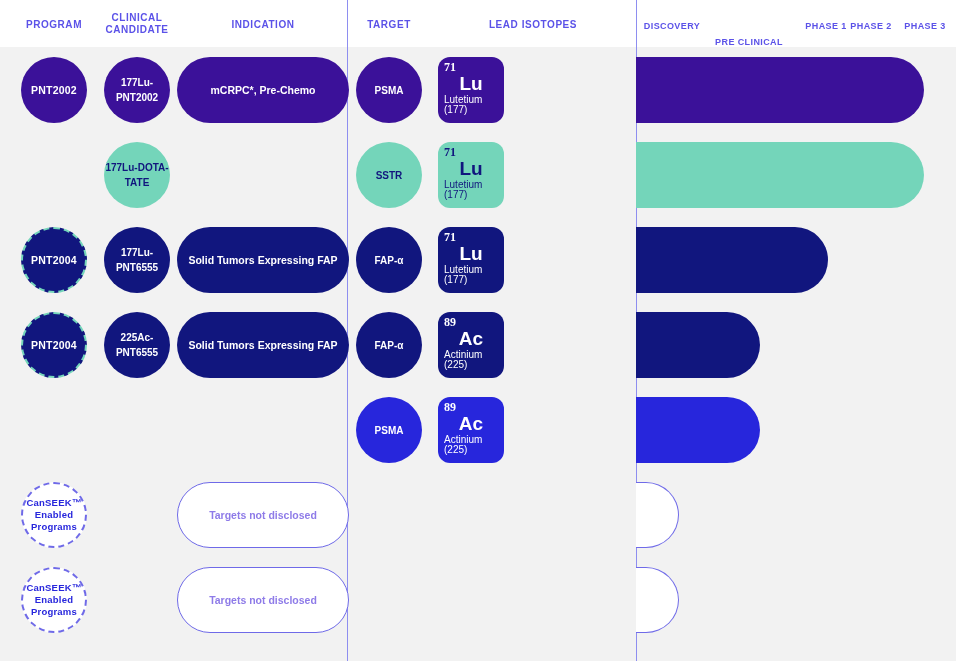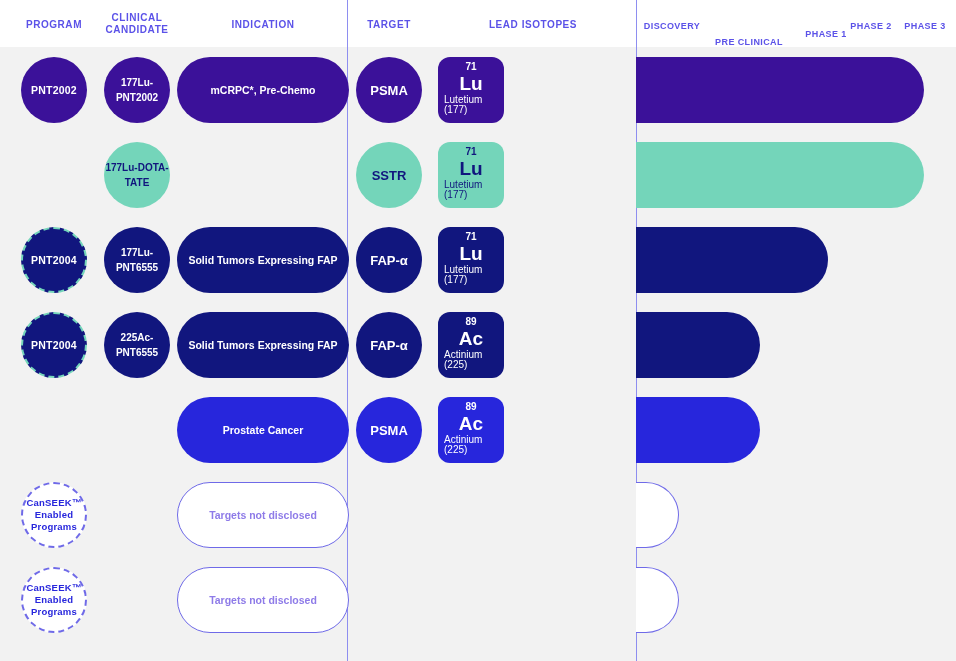--- a/index.html
+++ b/index.html
@@ -93,36 +93,37 @@
     line-height: 13px;
     padding: 0 10px;
   }
 
   .tgt-circle {
     position: absolute;
     width: 66px; height: 66px;
     border-radius: 50%;
     display: flex; align-items: center; justify-content: center;
     text-align: center;
-    font-size: 13px;
+    font-size: 10px;
     font-weight: 600;
   }
 
   .iso-box {
     position: absolute;
     width: 66px; height: 66px;
     border-radius: 12px;
     padding: 5px 6px;
     position: absolute;
   }
   .iso-num {
-    font-size: 10px;
+    font-size: 12px;
     font-weight: 600;
     line-height: 10px;
-    text-align: center;
+    text-align: left;
+    font-family: Liberation Serif, serif;
   }
   .iso-sym {
     font-size: 19px;
     font-weight: 700;
     text-align: center;
     line-height: 22px;
     margin-top: 1px;
   }
   .iso-name {
     font-size: 10px;
@@ -159,21 +160,21 @@
       <div class="hdr" style="left: 9px; width: 90px; top: 19px;">PROGRAM</div>
       <div class="hdr" style="left: 92px; width: 90px; top: 12px;">CLINICAL
 CANDIDATE</div>
       <div class="hdr" style="left: 163px; width: 200px; top: 19px;">INDICATION</div>
       <div class="hdr" style="left: 344px; width: 90px; top: 19px;">TARGET</div>
       <div class="hdr" style="left: 433px; width: 200px; top: 19px;">LEAD ISOTOPES</div>
     </div>
   <div id="phases">
       <div class="hdr" style="left: 627px; width: 90px; top: 20px; font-size: 9px; letter-spacing: 0.4px;">DISCOVERY</div>
       <div class="hdr" style="left: 704px; width: 90px; top: 36px; font-size: 9px; letter-spacing: 0.4px;">PRE CLINICAL</div>
-      <div class="hdr" style="left: 781px; width: 90px; top: 20px; font-size: 9px; letter-spacing: 0.4px; margin-top: 8px;">PHASE 1</div>
+      <div class="hdr" style="left: 781px; width: 90px; top: 20px; font-size: 9px; letter-spacing: 0.4px;">PHASE 1</div>
       <div class="hdr" style="left: 826px; width: 90px; top: 20px; font-size: 9px; letter-spacing: 0.4px;">PHASE 2</div>
       <div class="hdr" style="left: 880px; width: 90px; top: 20px; font-size: 9px; letter-spacing: 0.4px;">PHASE 3</div>
     </div>
 
   <div id="rows">
       <div class="row" style="top: 57px;">
         <div class="prog-circle dashed" style="left: 21px; top: 0px; background: rgb(59, 17, 153); color: rgb(255, 255, 255); border-color: rgb(59, 17, 153); white-space: pre-line;">PNT2002</div>
         <div class="cand-circle" style="left: 104px; top: 0px; background: rgb(59, 17, 153); color: rgb(255, 255, 255); white-space: pre-line; font-size: 10px;">177Lu-
 PNT2002</div>
         <div class="ind-pill" style="left: 177px; top: 0px; background: rgb(59, 17, 153); color: rgb(255, 255, 255);">mCRPC*, Pre-Chemo</div>
@@ -216,21 +217,20 @@
         <div class="ind-pill" style="left: 177px; top: 0px; background: rgb(17, 22, 126); color: rgb(255, 255, 255);">Solid Tumors Expressing FAP</div>
         <div class="tgt-circle" style="left: 356px; top: 0px; background: rgb(17, 22, 126); color: rgb(255, 255, 255);">FAP-α</div>
         <div class="iso-box" style="left: 438px; top: 0px; background: rgb(17, 22, 126); color: rgb(255, 255, 255);">
           <div class="iso-num">89</div>
           <div class="iso-sym">Ac</div>
           <div class="iso-name">Actinium (225)</div>
         </div>
         <div class="bar" style="left: 636px; top: 0px; width: 124px; background: rgb(17, 22, 126);"></div>
       </div>
       <div class="row" style="top: 397px;">
-        <div class="ind-pill" style="left: 177px; top: 0px; background: rgb(39, 38, 220); color: rgb(255, 255, 255);">Prostate Cancer</div>
         <div class="tgt-circle" style="left: 356px; top: 0px; background: rgb(39, 38, 220); color: rgb(255, 255, 255);">PSMA</div>
         <div class="iso-box" style="left: 438px; top: 0px; background: rgb(39, 38, 220); color: rgb(255, 255, 255);">
           <div class="iso-num">89</div>
           <div class="iso-sym">Ac</div>
           <div class="iso-name">Actinium (225)</div>
         </div>
         <div class="bar" style="left: 636px; top: 0px; width: 124px; background: rgb(39, 38, 220);"></div>
       </div>
       <div class="row" style="top: 482px;">
         <div class="prog-circle dashed" style="left: 21px; top: 0px; background: rgb(255, 255, 255); color: rgb(39, 38, 220); border-color: rgb(111, 106, 232); white-space: pre-line; font-size: 9.5px; line-height: 12px;">CanSEEK™

